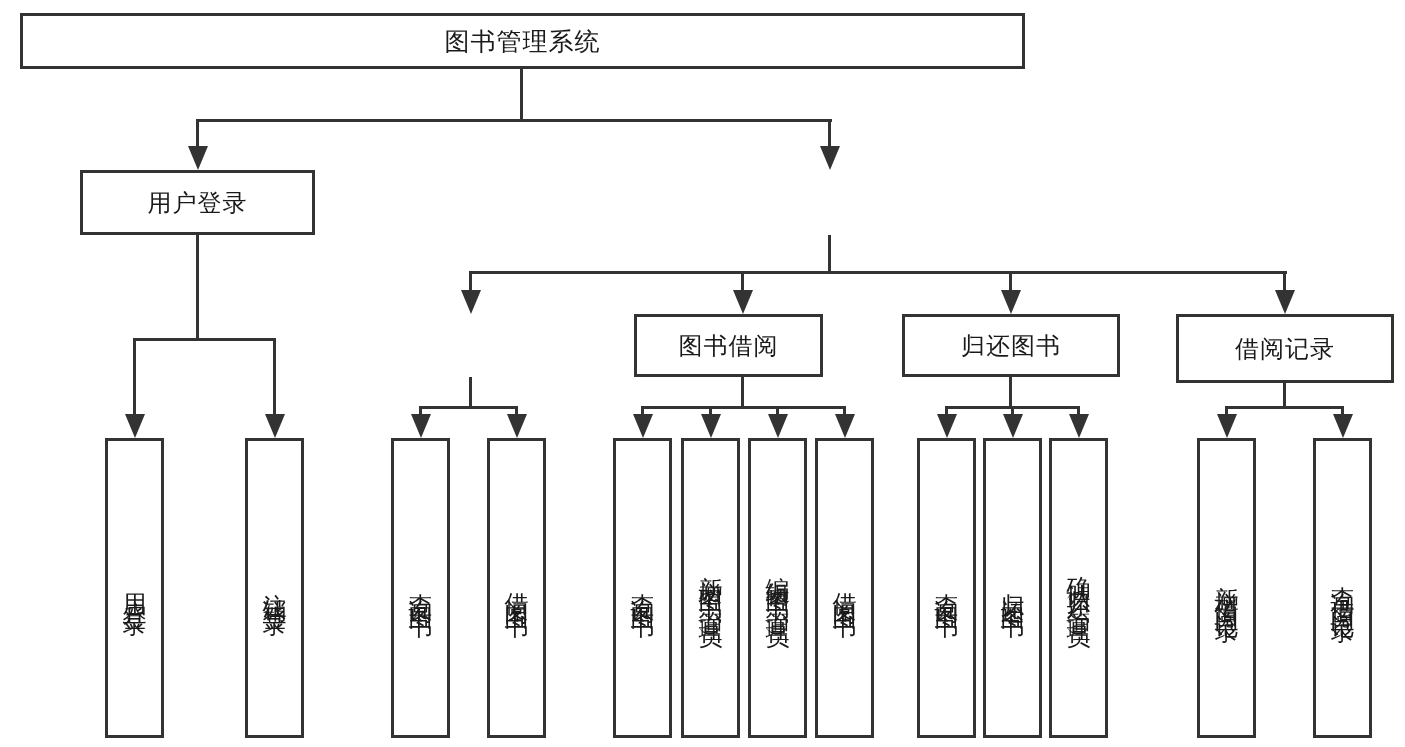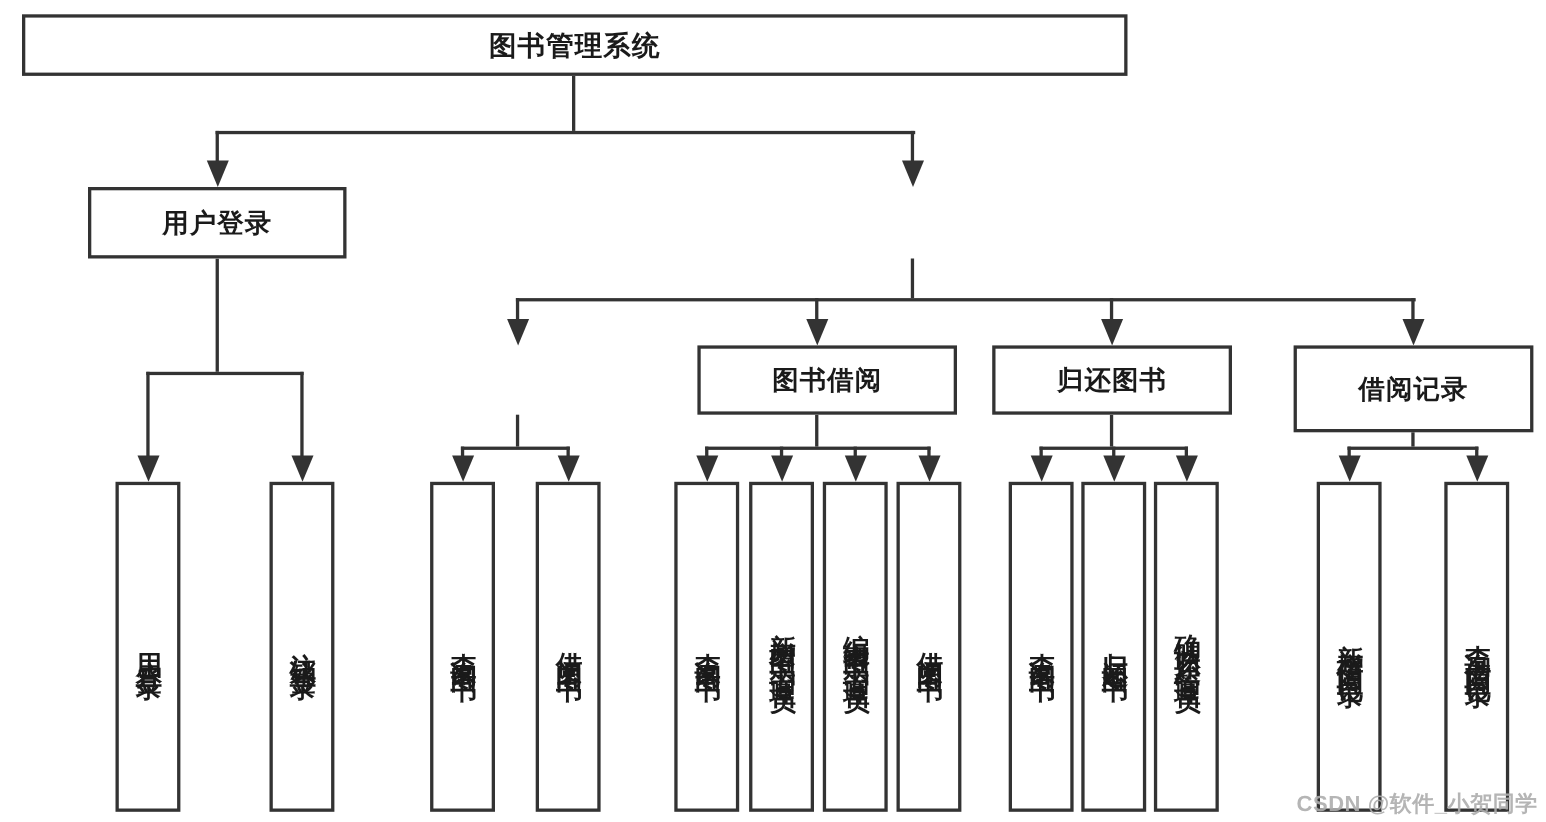--- a/index.html
+++ b/index.html
@@ -2,21 +2,21 @@
 <html style="--line: #333333; --text: #1a1a1a; --background: #ffffff; --watermark: #adadad;"><head>
 <meta charset="utf-8">
 <style>
   * { margin:0; padding:0; box-sizing:border-box; }
   html,body { background:#ffffff; }
   body {
     width:1405px; height:747px;
     position:relative; overflow:hidden;
     font-family:"Liberation Sans","DejaVu Sans",sans-serif;
   }
-  .canvas { position:absolute; left:0; top:0; width:1405px; height:747px; background:var(--background,#ffffff);font-weight:bold; }
+  .canvas { position:absolute; left:0; top:0; width:1405px; height:747px; background:var(--background,#ffffff); }
 
   .box {
     position:absolute;
     border:3px solid var(--line,#333333);
     background:#ffffff;
     display:flex; align-items:center; justify-content:center;
     color:var(--text,#1a1a1a);
     font-size:24px; letter-spacing:1px;
     z-index:2;
   }
@@ -89,27 +89,27 @@
   <div class="hline" style="left:469px;top:271px;width:818px"></div>
   <div class="vline" style="left:469px;top:271px;height:22px"></div>
   <div class="arrow" style="left:461px;top:290px"></div>
   <div class="vline" style="left:741px;top:271px;height:22px"></div>
   <div class="arrow" style="left:733px;top:290px"></div>
   <div class="vline" style="left:1009px;top:271px;height:22px"></div>
   <div class="arrow" style="left:1001px;top:290px"></div>
   <div class="vline" style="left:1283px;top:271px;height:22px"></div>
   <div class="arrow" style="left:1275px;top:290px"></div>
 
-  <div class="box" style="left:634px;top:314px;width:236px;height:63px">
+  <div class="box" style="left:634px;top:314px;width:189px;height:63px">
     <span>图书借阅</span>
   </div>
   <div class="box" style="left:902px;top:314px;width:218px;height:63px">
     <span>归还图书</span>
   </div>
-  <div class="box" style="left:1176px;top:314px;width:218px;height:79px">
+  <div class="box" style="left:1176px;top:314px;width:218px;height:69px">
     <span>借阅记录</span>
   </div>
 
   <div class="vline" style="left:469px;top:377px;height:29px"></div>
   <div class="hline" style="left:419px;top:406px;width:99px"></div>
   <div class="vline" style="left:419px;top:406px;height:10px"></div>
   <div class="arrow" style="left:411px;top:414px"></div>
   <div class="vline" style="left:515px;top:406px;height:10px"></div>
   <div class="arrow" style="left:507px;top:414px"></div>
 
@@ -177,15 +177,14 @@
     <span class="vtext">确认归还（管理员）</span>
   </div>
 
   <div class="vbox" style="left:1197px;top:438px;width:59px;height:300px">
     <span class="vtext">新增借阅记录</span>
   </div>
   <div class="vbox" style="left:1313px;top:438px;width:59px;height:300px">
     <span class="vtext">查询借阅记录</span>
   </div>
 
-  <div class="watermark">CSDN @软件_小贺同学</div>
 
 </div>
 
 </body></html>

